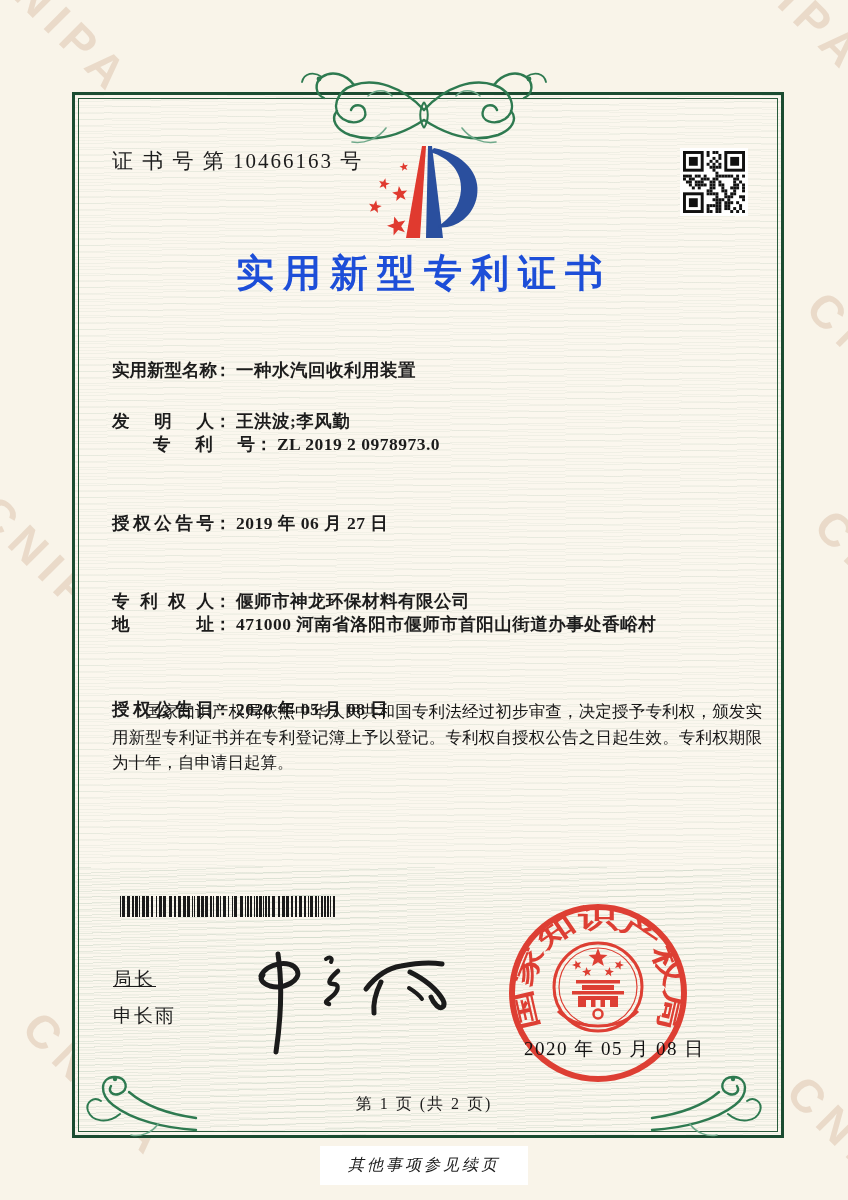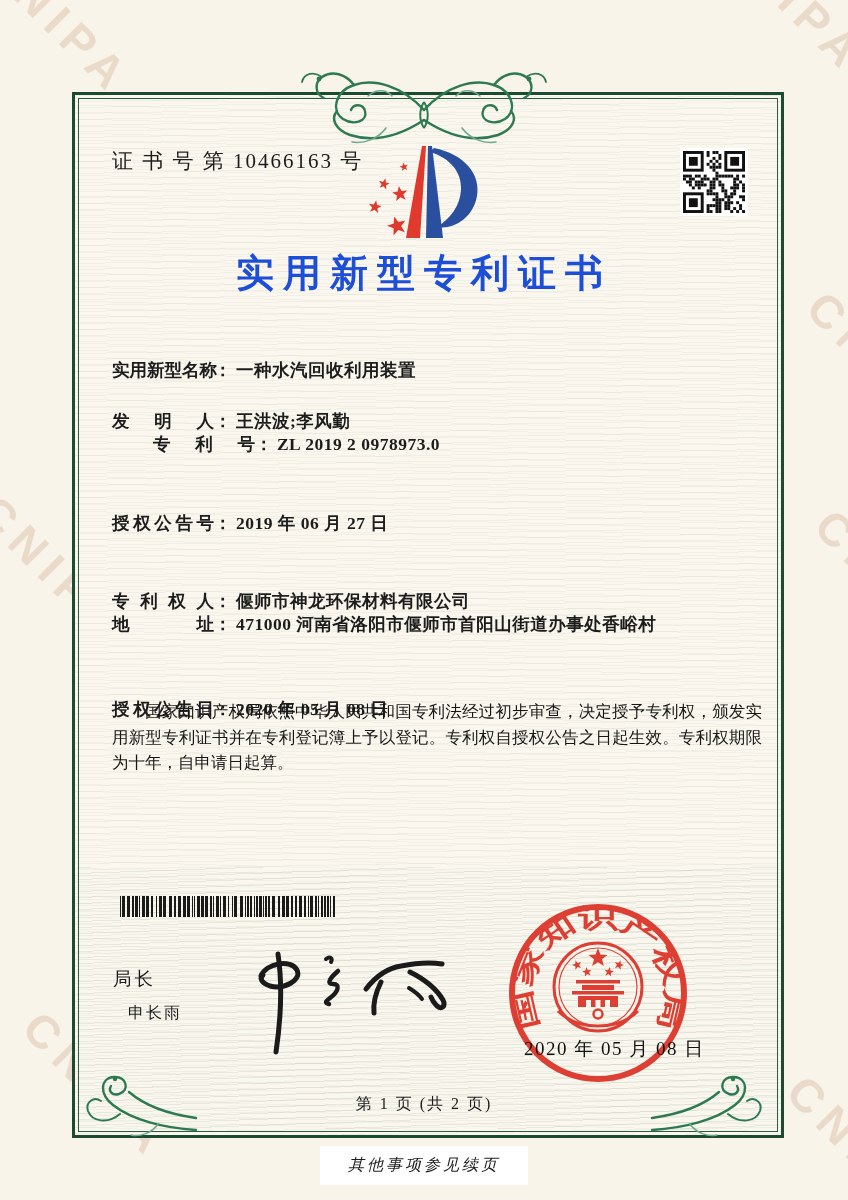--- a/index.html
+++ b/index.html
@@ -41,22 +41,22 @@
   .title{position:absolute;left:0;right:0;top:248px;text-align:center;
          font-size:38px;font-weight:700;letter-spacing:9px;color:#1d4ed8;}
   .frow{position:absolute;left:112px;right:90px;font-size:17.5px;white-space:nowrap;font-weight:bold;}
   .flabel{display:inline-block;width:102px;text-align:justify;text-align-last:justify;vertical-align:top;}
   .fval{letter-spacing:0.5px;}
   .pair2{position:absolute;left:273px;top:0;}
   .paras{position:absolute;left:112px;top:699px;width:650px;font-size:16.5px;line-height:25.5px;
          text-align:justify;color:#161616;}
   .paras p{margin:0;text-indent:2em;}
   .barcode{position:absolute;left:120px;top:896px;width:218px;height:21px;}
-  .signer-title{position:absolute;left:113px;top:966px;font-size:18.5px;letter-spacing:3px;}
-  .signer-name{position:absolute;left:113px;top:1003px;font-size:16px;letter-spacing:2px;margin-left:15px;}
+  .signer-title{position:absolute;left:113px;top:966px;font-size:18.5px;letter-spacing:3px;text-decoration:underline;}
+  .signer-name{position:absolute;left:113px;top:1003px;font-size:19px;letter-spacing:2px;}
   .signature{position:absolute;left:238px;top:926px;width:220px;height:130px;}
   .seal{position:absolute;left:506px;top:901px;width:184px;height:184px;z-index:3;}
   .seal-date{position:absolute;left:524px;top:1036px;font-size:19px;letter-spacing:1.5px;color:#111;z-index:4;}
   .page-num{position:absolute;left:0;right:0;top:1094px;text-align:center;font-size:16px;letter-spacing:2px;}
   .footer-note{position:absolute;left:50%;transform:translateX(-50%);top:1146px;
                background:#ffffff;padding:9px 28px;font-size:16px;letter-spacing:3px;z-index:3;font-style:italic;}
 </style>
 </head>
 <body>
 

